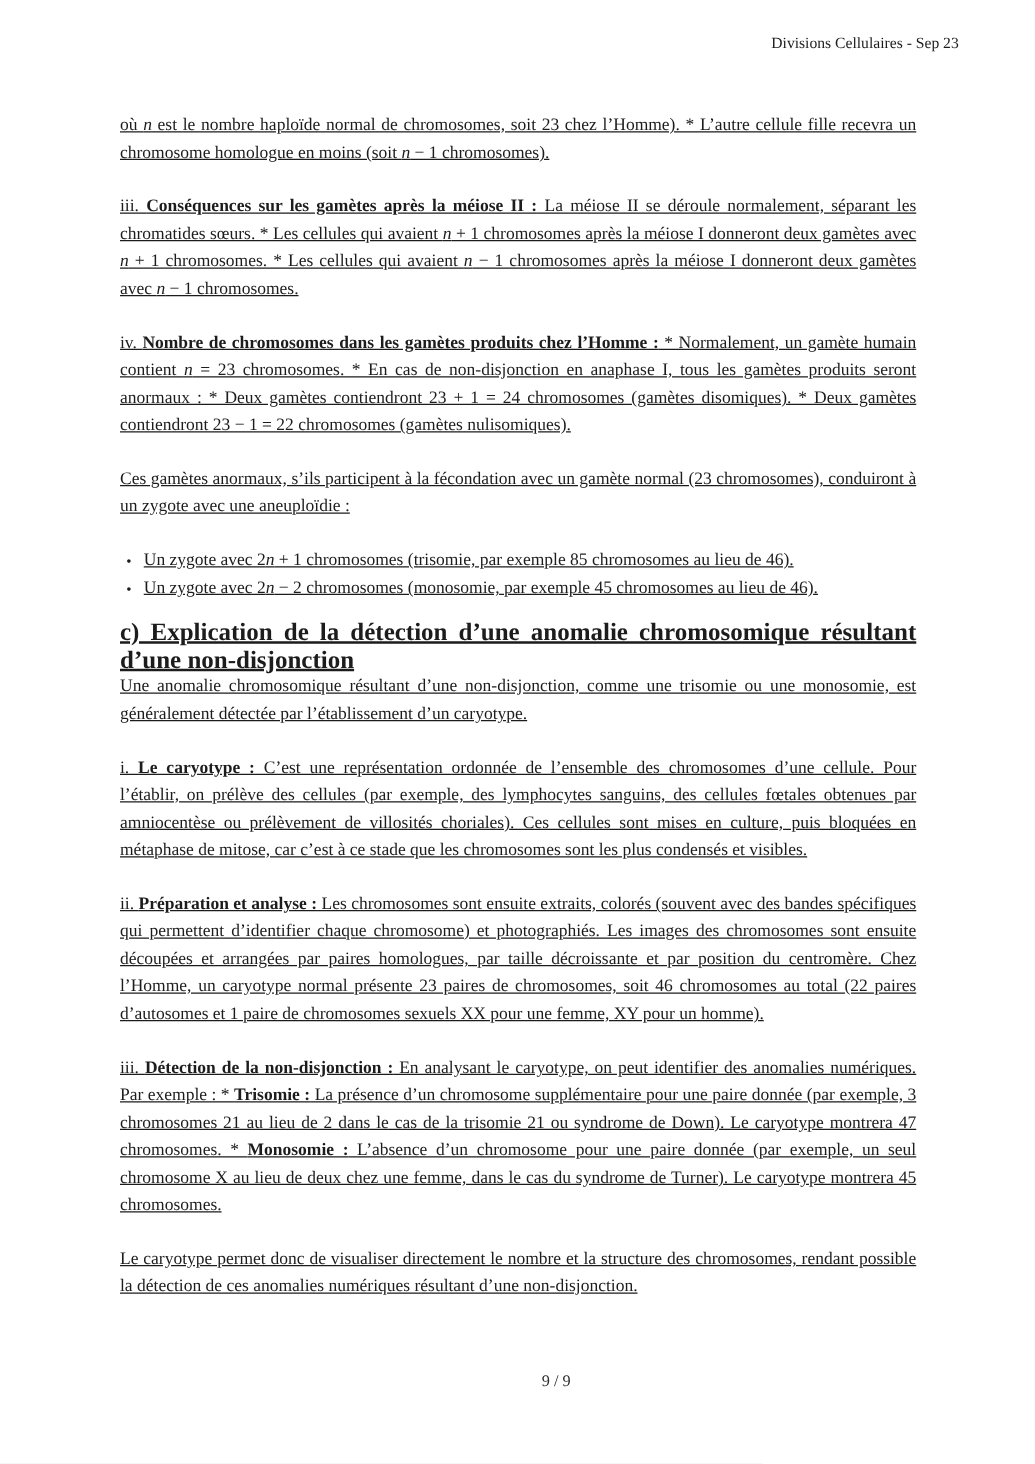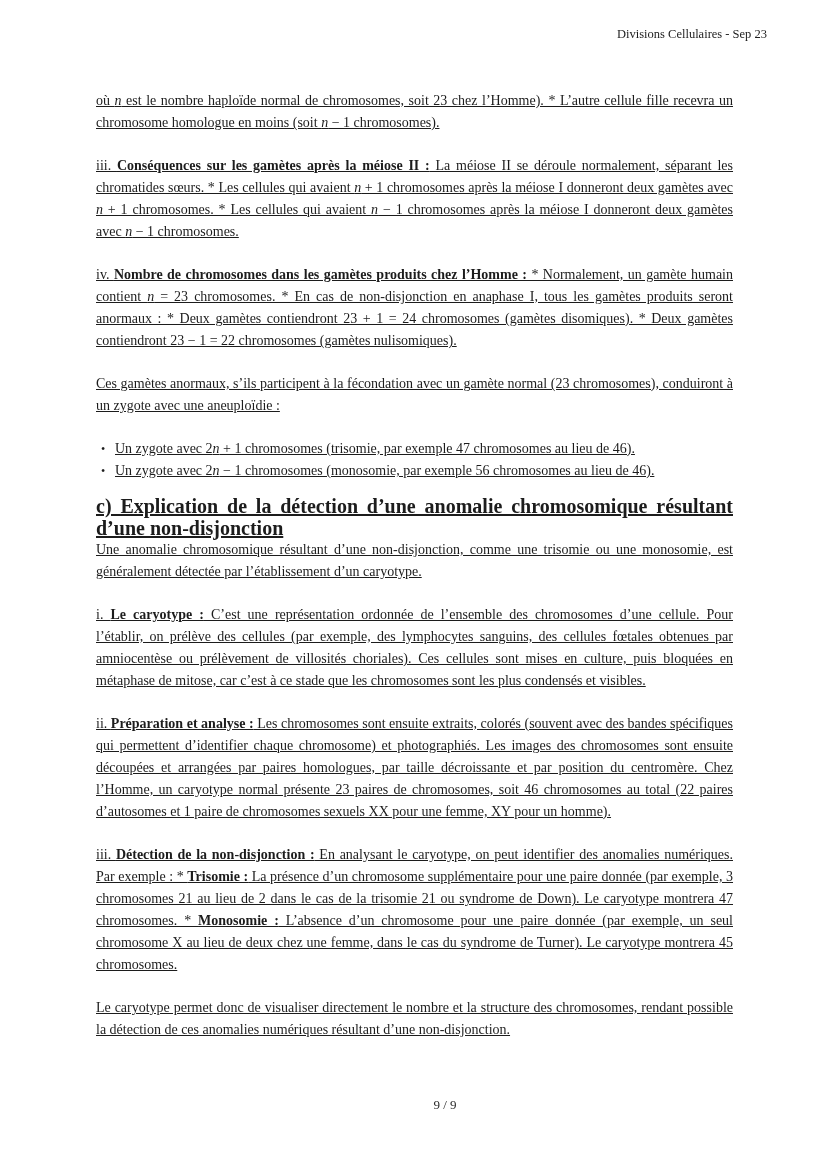--- a/index.html
+++ b/index.html
@@ -72,22 +72,22 @@
 
 <div class="page">
   <div class="page-header">Divisions Cellulaires - Sep 23</div>
 
   <div class="doc-content">
       <p class="block-paragraph"><span class="run">où </span><span class="run-i">n</span><span class="run"> est le nombre haploïde normal de chromosomes, soit 23 chez l’Homme). * L’autre cellule fille recevra un chromosome homologue en moins (soit </span><span class="run-i">n</span><span class="run"> − 1 chromosomes).</span></p>
       <p class="block-paragraph"><span class="run">iii. </span><span class="run-b">Conséquences sur les gamètes après la méiose II :</span><span class="run"> La méiose II se déroule normalement, séparant les chromatides sœurs. * Les cellules qui avaient </span><span class="run-i">n</span><span class="run"> + 1 chromosomes après la méiose I donneront deux gamètes avec </span><span class="run-i">n</span><span class="run"> + 1 chromosomes. * Les cellules qui avaient </span><span class="run-i">n</span><span class="run"> − 1 chromosomes après la méiose I donneront deux gamètes avec </span><span class="run-i">n</span><span class="run"> − 1 chromosomes.</span></p>
       <p class="block-paragraph"><span class="run">iv. </span><span class="run-b">Nombre de chromosomes dans les gamètes produits chez l’Homme :</span><span class="run"> * Normalement, un gamète humain contient </span><span class="run-i">n</span><span class="run"> = 23 chromosomes. * En cas de non-disjonction en anaphase I, tous les gamètes produits seront anormaux : * Deux gamètes contiendront 23 + 1 = 24 chromosomes (gamètes disomiques). * Deux gamètes contiendront 23 − 1 = 22 chromosomes (gamètes nulisomiques).</span></p>
       <p class="block-paragraph tight"><span class="run">Ces gamètes anormaux, s’ils participent à la fécondation avec un gamète normal (23 chromosomes), conduiront à un zygote avec une aneuploïdie :</span></p>
       <ul class="block-bullets">
-        <li><span class="bullet-marker">•</span><span class="run">Un zygote avec 2</span><span class="run-i">n</span><span class="run"> + 1 chromosomes (trisomie, par exemple 47 chromosomes au lieu de 46).</span></li>
-        <li><span class="bullet-marker">•</span><span class="run">Un zygote avec 2</span><span class="run-i">n</span><span class="run"> − 1 chromosomes (monosomie, par exemple 56 chromosomes au lieu de 46).</span></li>
+        <li><span class="bullet-marker">•</span><span class="run">Un zygote avec 2</span><span class="run-i">n</span><span class="run"> + 1 chromosomes (trisomie, par exemple 85 chromosomes au lieu de 46).</span></li>
+        <li><span class="bullet-marker">•</span><span class="run">Un zygote avec 2</span><span class="run-i">n</span><span class="run"> − 2 chromosomes (monosomie, par exemple 45 chromosomes au lieu de 46).</span></li>
       </ul>
       <p class="block-heading"><span class="run-b">c) Explication de la détection d’une anomalie chromosomique résultant d’une non-disjonction</span></p>
       <p class="block-paragraph"><span class="run">Une anomalie chromosomique résultant d’une non-disjonction, comme une trisomie ou une monosomie, est généralement détectée par l’établissement d’un caryotype.</span></p>
       <p class="block-paragraph"><span class="run">i. </span><span class="run-b">Le caryotype :</span><span class="run"> C’est une représentation ordonnée de l’ensemble des chromosomes d’une cellule. Pour l’établir, on prélève des cellules (par exemple, des lymphocytes sanguins, des cellules fœtales obtenues par amniocentèse ou prélèvement de villosités choriales). Ces cellules sont mises en culture, puis bloquées en métaphase de mitose, car c’est à ce stade que les chromosomes sont les plus condensés et visibles.</span></p>
       <p class="block-paragraph"><span class="run">ii. </span><span class="run-b">Préparation et analyse :</span><span class="run"> Les chromosomes sont ensuite extraits, colorés (souvent avec des bandes spécifiques qui permettent d’identifier chaque chromosome) et photographiés. Les images des chromosomes sont ensuite découpées et arrangées par paires homologues, par taille décroissante et par position du centromère. Chez l’Homme, un caryotype normal présente 23 paires de chromosomes, soit 46 chromosomes au total (22 paires d’autosomes et 1 paire de chromosomes sexuels XX pour une femme, XY pour un homme).</span></p>
       <p class="block-paragraph"><span class="run">iii. </span><span class="run-b">Détection de la non-disjonction :</span><span class="run"> En analysant le caryotype, on peut identifier des anomalies numériques. Par exemple : * </span><span class="run-b">Trisomie :</span><span class="run"> La présence d’un chromosome supplémentaire pour une paire donnée (par exemple, 3 chromosomes 21 au lieu de 2 dans le cas de la trisomie 21 ou syndrome de Down). Le caryotype montrera 47 chromosomes. * </span><span class="run-b">Monosomie :</span><span class="run"> L’absence d’un chromosome pour une paire donnée (par exemple, un seul chromosome X au lieu de deux chez une femme, dans le cas du syndrome de Turner). Le caryotype montrera 45 chromosomes.</span></p>
       <p class="block-paragraph"><span class="run">Le caryotype permet donc de visualiser directement le nombre et la structure des chromosomes, rendant possible la détection de ces anomalies numériques résultant d’une non-disjonction.</span></p>
     </div>
 
   <div class="page-footer">9 / 9</div>

